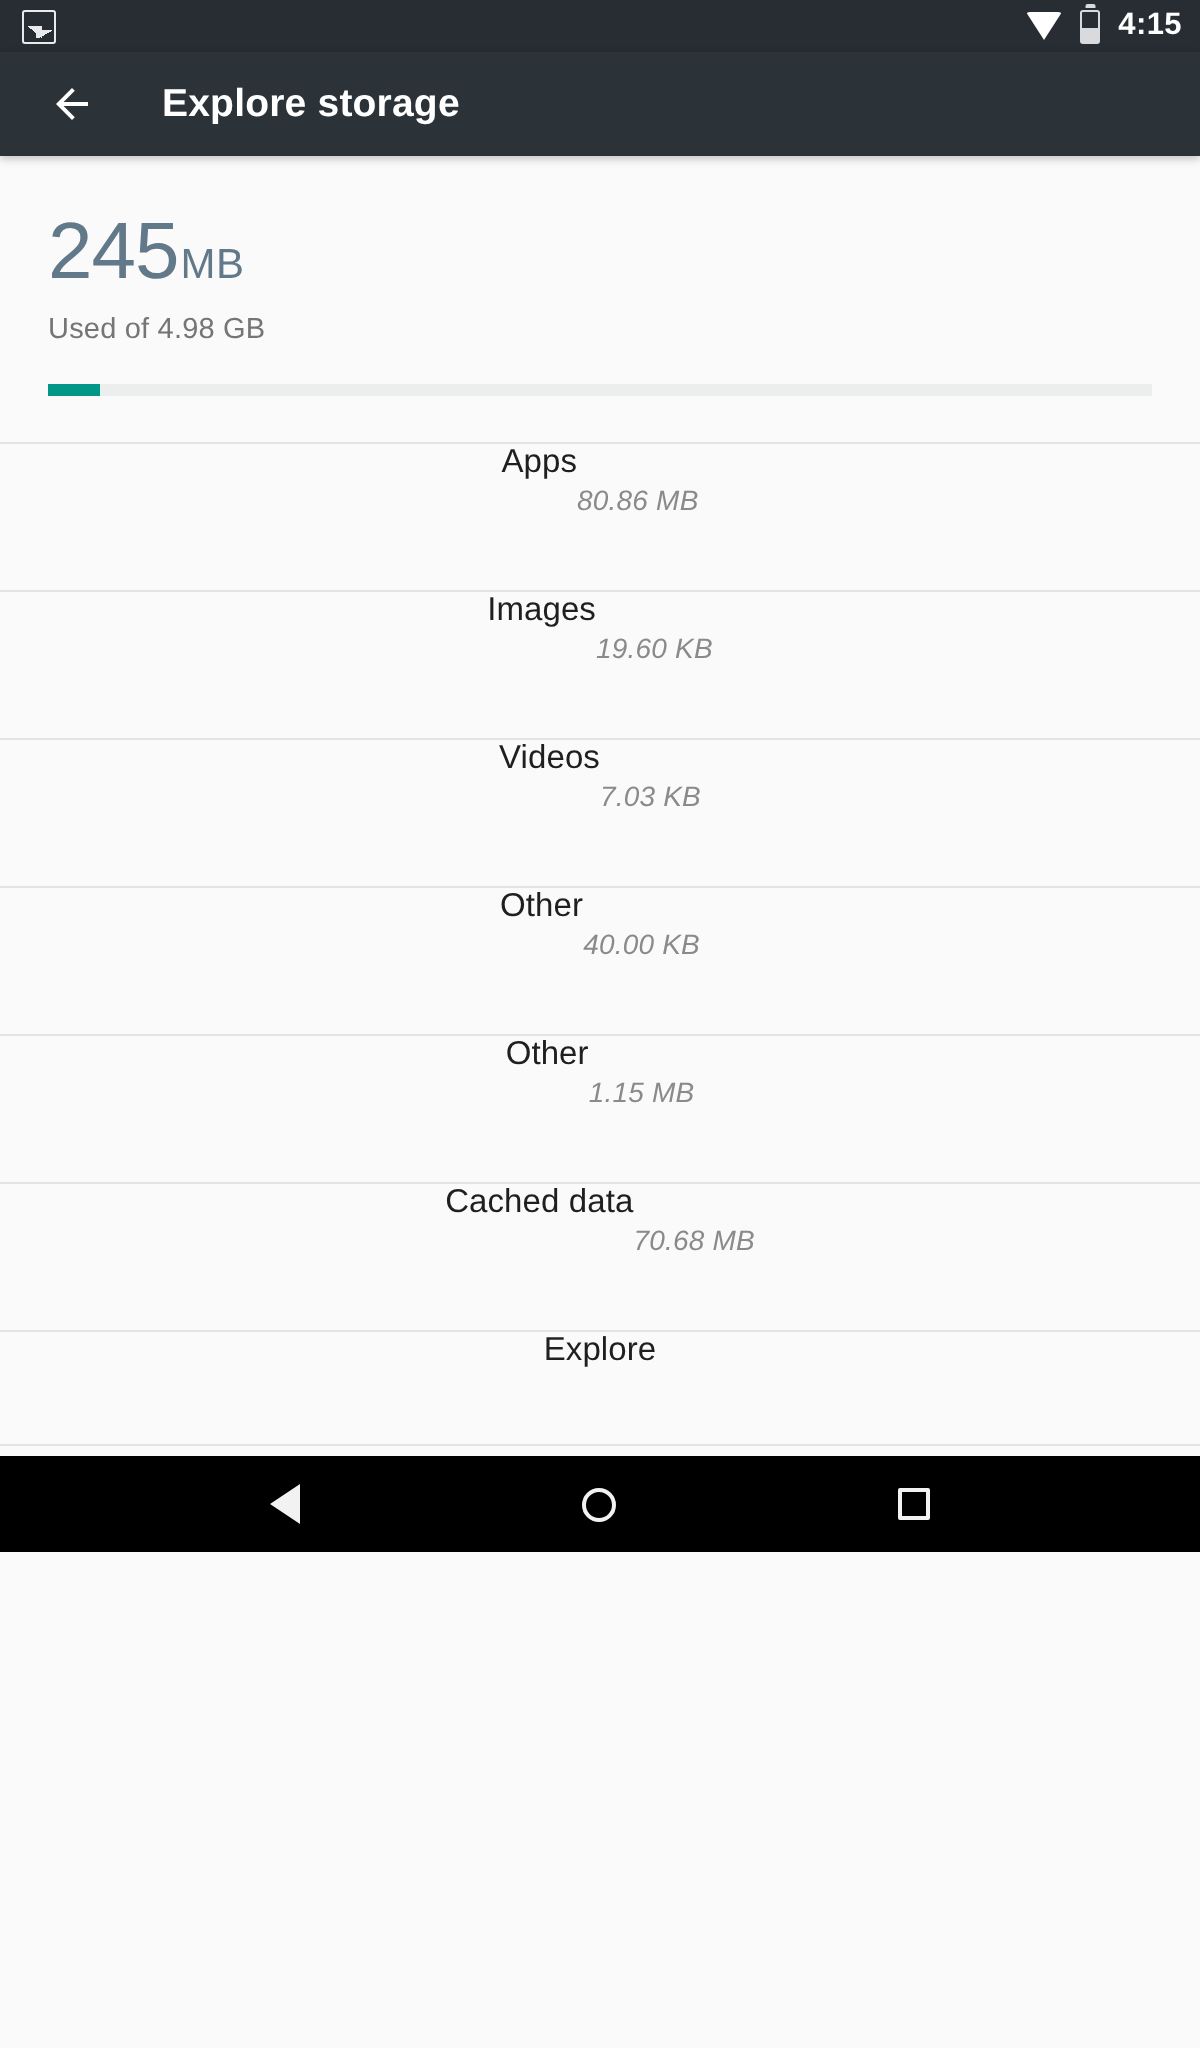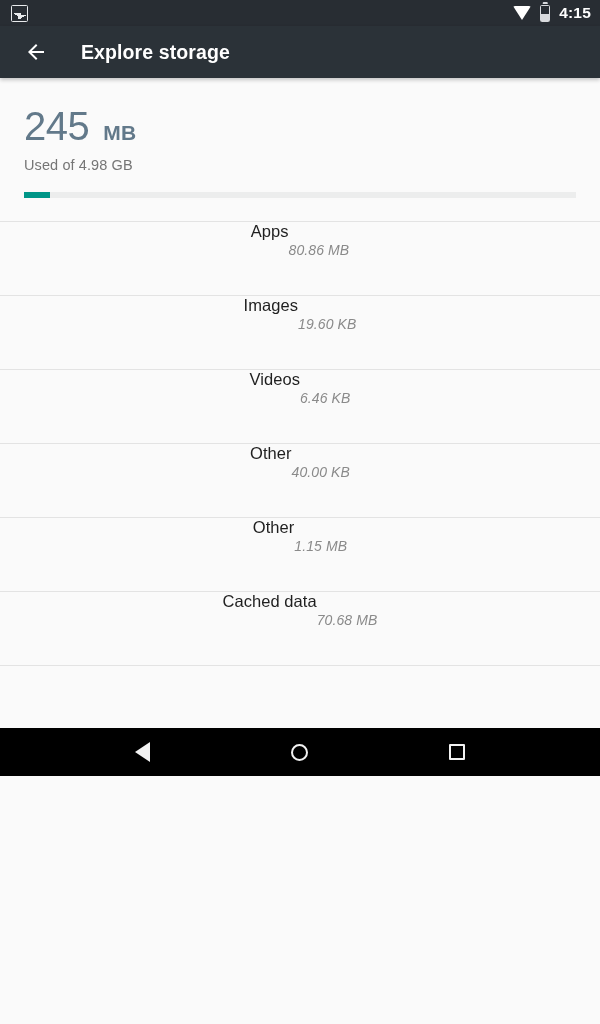--- a/index.html
+++ b/index.html
@@ -152,22 +152,22 @@
     line-height: 1;
   }
   .summary-value {
     font-size: 40px;
     font-weight: normal;
     letter-spacing: -0.5px;
     color: #62798a;
   }
   .summary-unit {
     font-size: 21px;
-    font-weight: bold;
-    margin-left: 14px;
+    font-weight: normal;
+    margin-left: 1px;
     color: #62798a;
     letter-spacing: 0.2px;
     text-align: center;
   }
   .summary-sub {
     margin-top: 11px;
     font-size: 14.5px;
     color: #757575;
     letter-spacing: 0.1px;
   }
@@ -300,33 +300,36 @@
         <div class="list-row">
           <div class="row-title">Apps</div>
           <div class="row-sub">80.86 MB</div>
         </div>
         <div class="list-row">
           <div class="row-title">Images</div>
           <div class="row-sub">19.60 KB</div>
         </div>
         <div class="list-row">
           <div class="row-title">Videos</div>
-          <div class="row-sub">6.46 KB</div>
+          <div class="row-sub">7.03 KB</div>
         </div>
         <div class="list-row">
           <div class="row-title">Other</div>
           <div class="row-sub">40.00 KB</div>
         </div>
         <div class="list-row">
           <div class="row-title">Other</div>
           <div class="row-sub">1.15 MB</div>
         </div>
         <div class="list-row">
           <div class="row-title">Cached data</div>
           <div class="row-sub">70.68 MB</div>
+        </div>
+        <div class="list-row single">
+          <div class="row-title">Explore</div>
         </div>
       </div>
 
   </div>
 
   <div class="nav-bar">
     <div class="nav-btn">
       <span class="nav-back"></span>
     </div>
     <div class="nav-btn">

